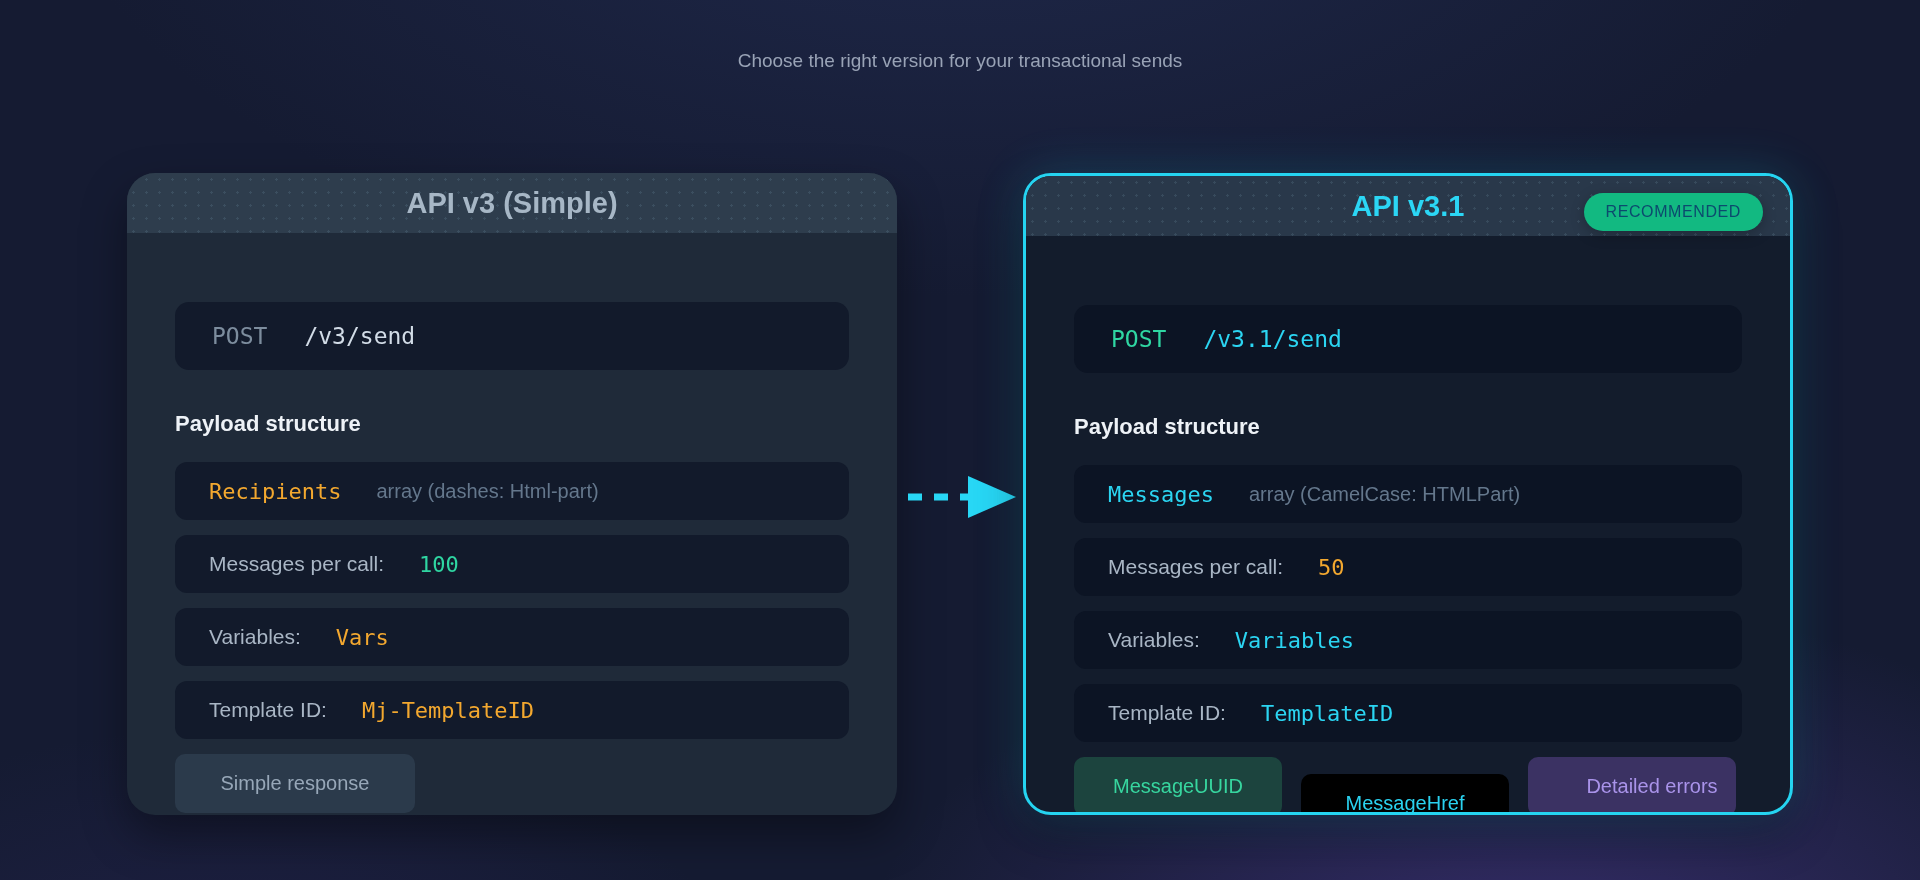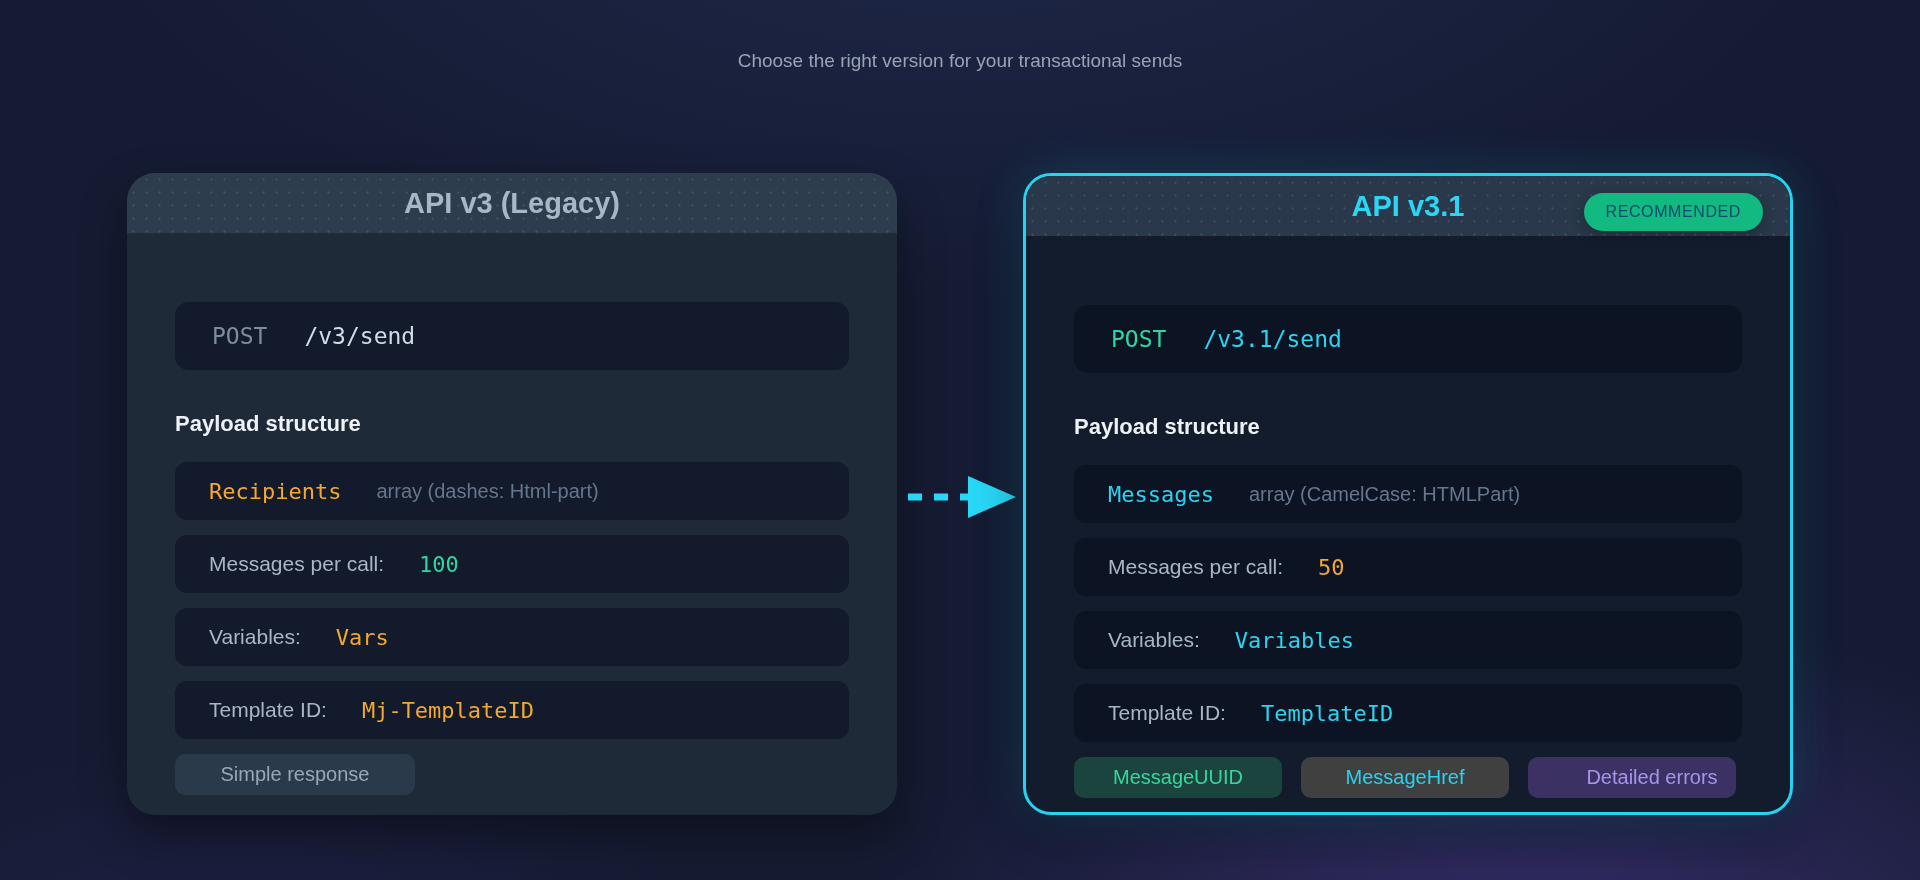--- a/index.html
+++ b/index.html
@@ -57,41 +57,41 @@
   .card-right .row { background:#0c1424; }
   .row .label { color:#a9b6c5; }
   .row .key, .row .value { font-family:"DejaVu Sans Mono", monospace; font-size:22px; }
   .row .value { margin-left:35px; }
   .row .note { color:#64778c; font-size:20px; margin-left:35px; }
   .orange { color:#f3a82f; }
   .green  { color:#2fd6a2; }
   .cyan   { color:#2bd5f2; }
 
   .chips { margin-top:13px; display:flex; gap:19px; }
-  .chip { height:41px; border-radius:10px; display:flex; align-items:center; justify-content:center;
+  .chip { height:59px; border-radius:10px; display:flex; align-items:center; justify-content:center;
           font-size:20px; }
   .chip-simple  { width:240px; background:#2b3a4b; color:#97a7b8; }
   .chip-uuid    { width:208px; background:#1c443e; color:#37d69f; }
-  .chip-href    { width:208px; background:#404040; color:#2ad2f0; }
+  .chip-href    { width:208px; background:#000000; color:#2ad2f0;margin-top:17px; }
   .chip-errors  { width:208px; background:#3b3263; color:#a993ea;padding-left:40px; }
 
   .arrow { position:absolute; left:904px; top:475px; width:116px; height:44px; }
 </style>
 </head>
 <body>
 
 <div class="stage">
 
   <div class="page-head">
     <div class="page-subtitle">Choose the right version for your transactional sends</div>
   </div>
 
   <div class="card card-left">
     <div class="card-header dotted">
-      <div class="card-title">API v3 (Legacy)</div>
+      <div class="card-title">API v3 (Simple)</div>
     </div>
     <div class="card-body">
       <div class="endpoint">
         <span class="method">POST</span>
         <span class="path">/v3/send</span>
       </div>
       <div class="payload-label">Payload structure</div>
       <div class="row">
         <span class="key orange">Recipients</span>
         <span class="note">array (dashes: Html-part)</span>

